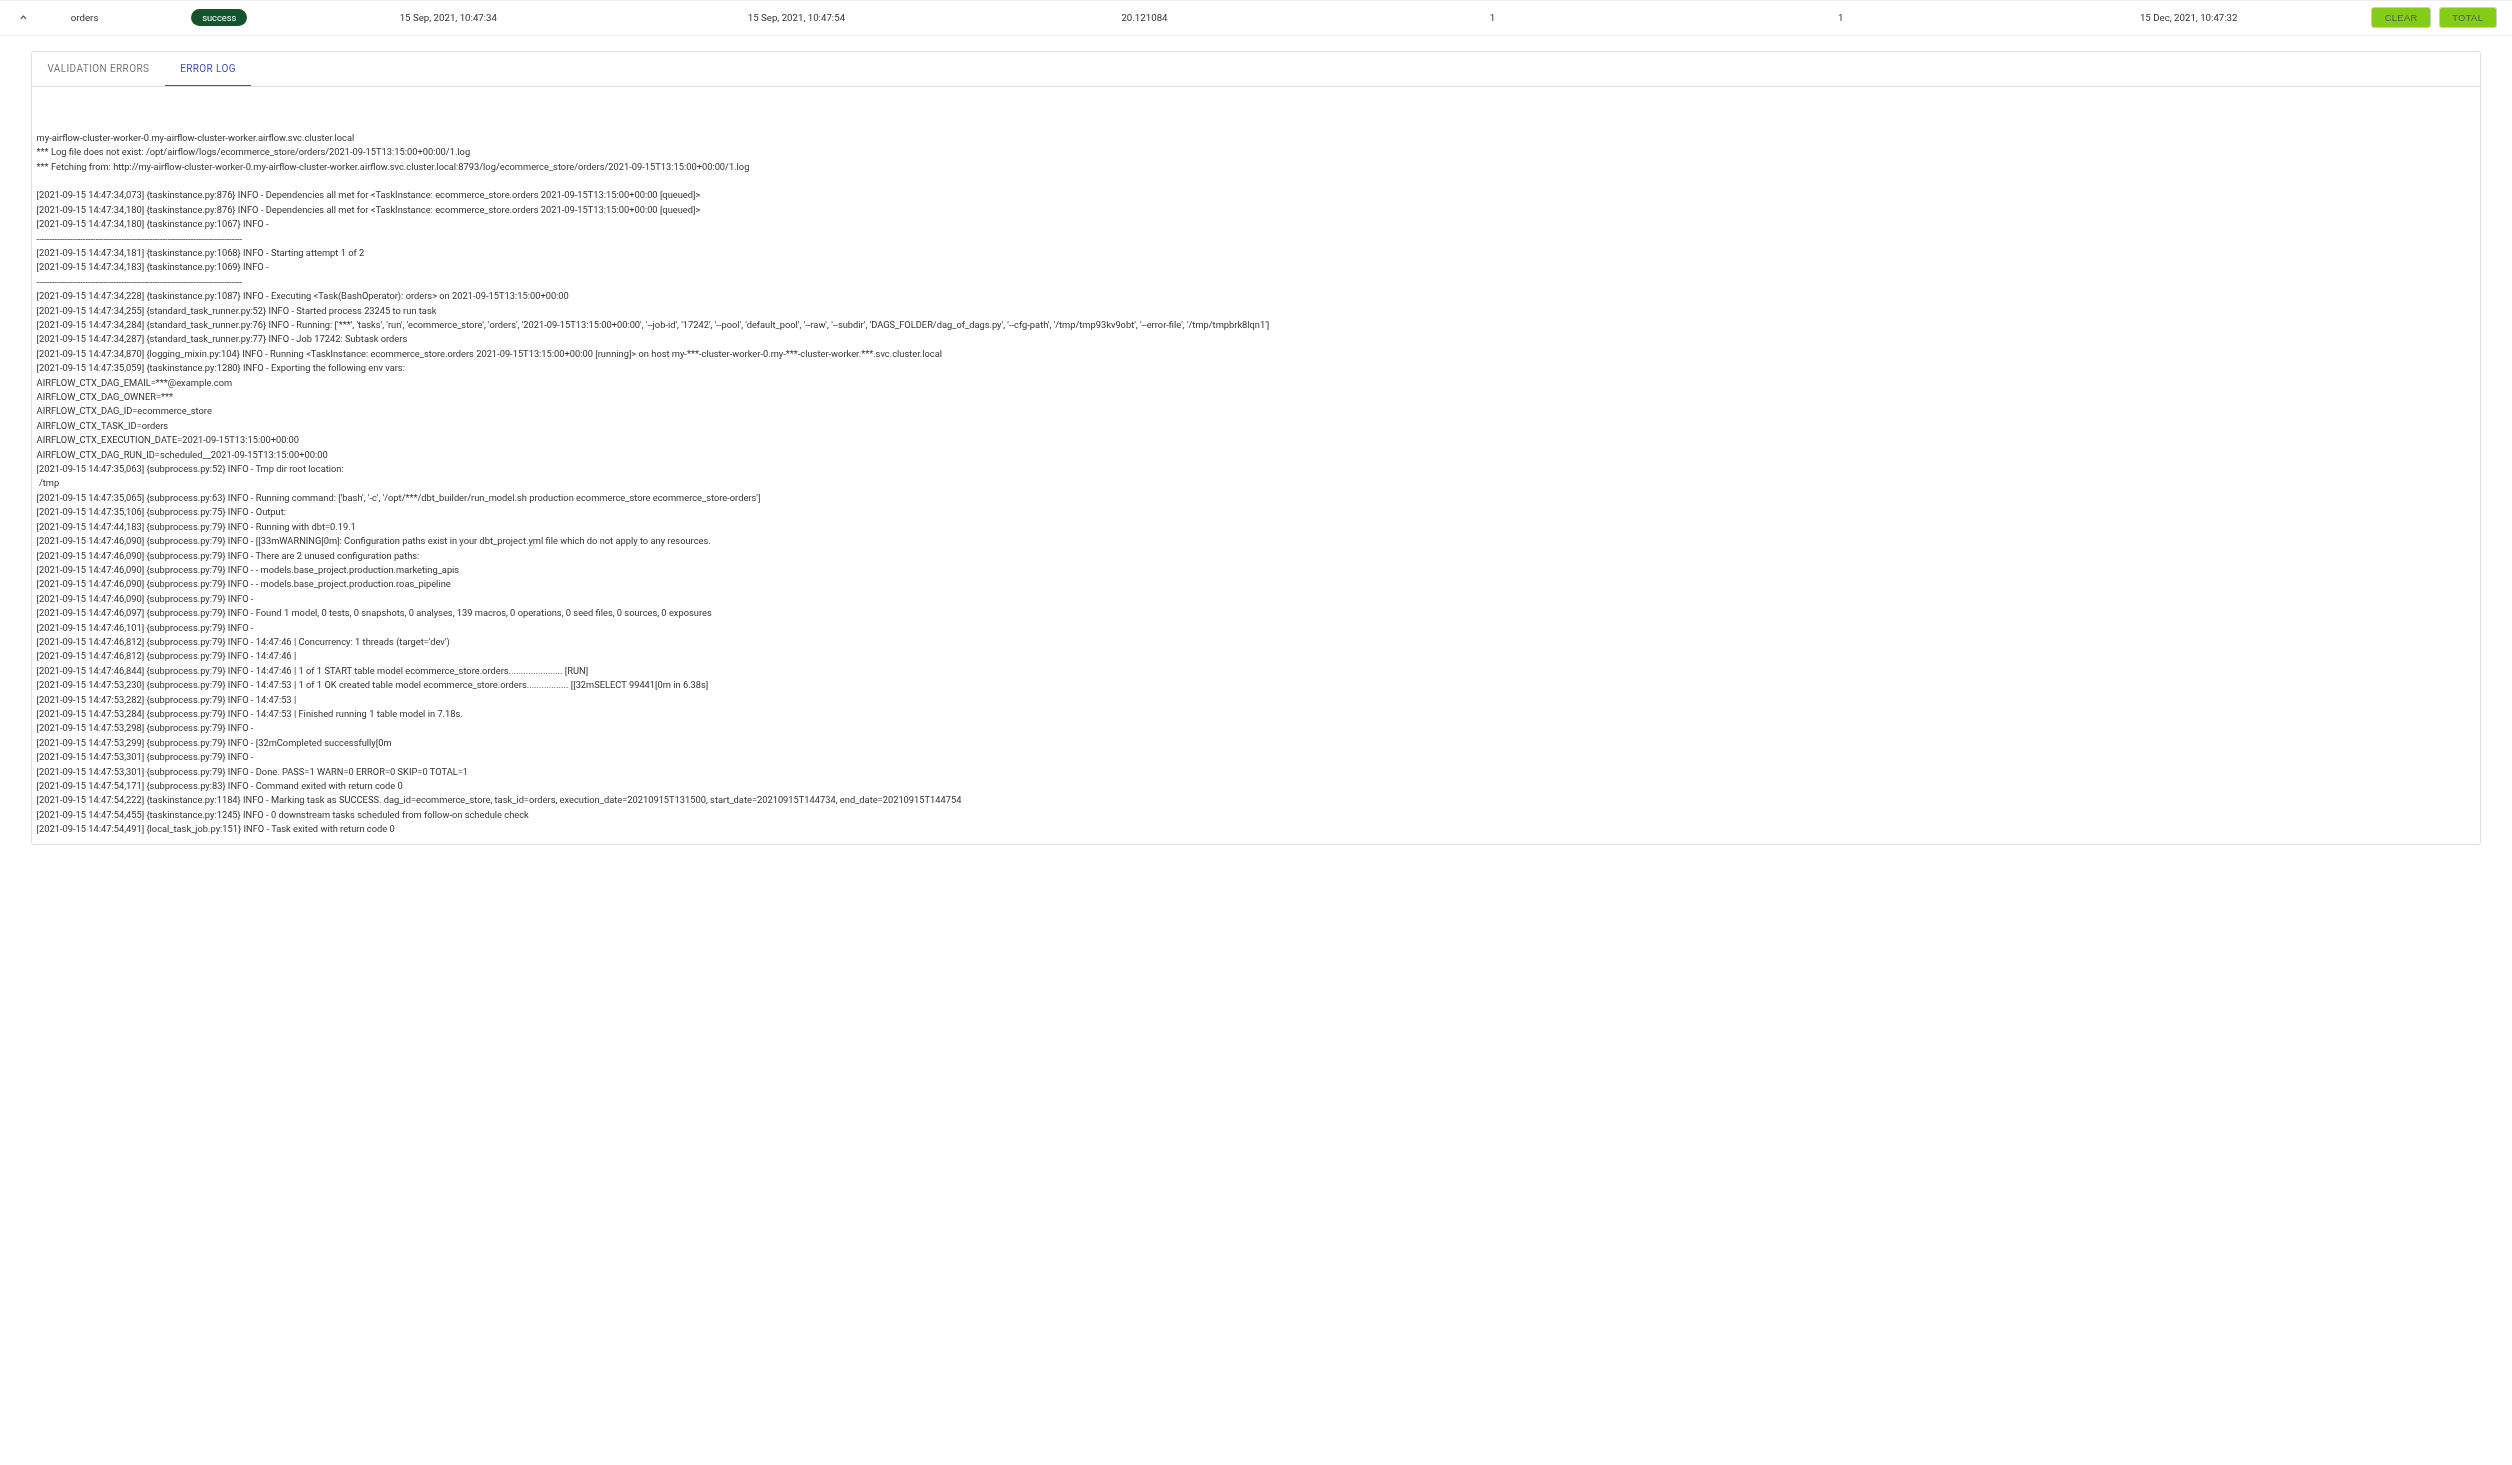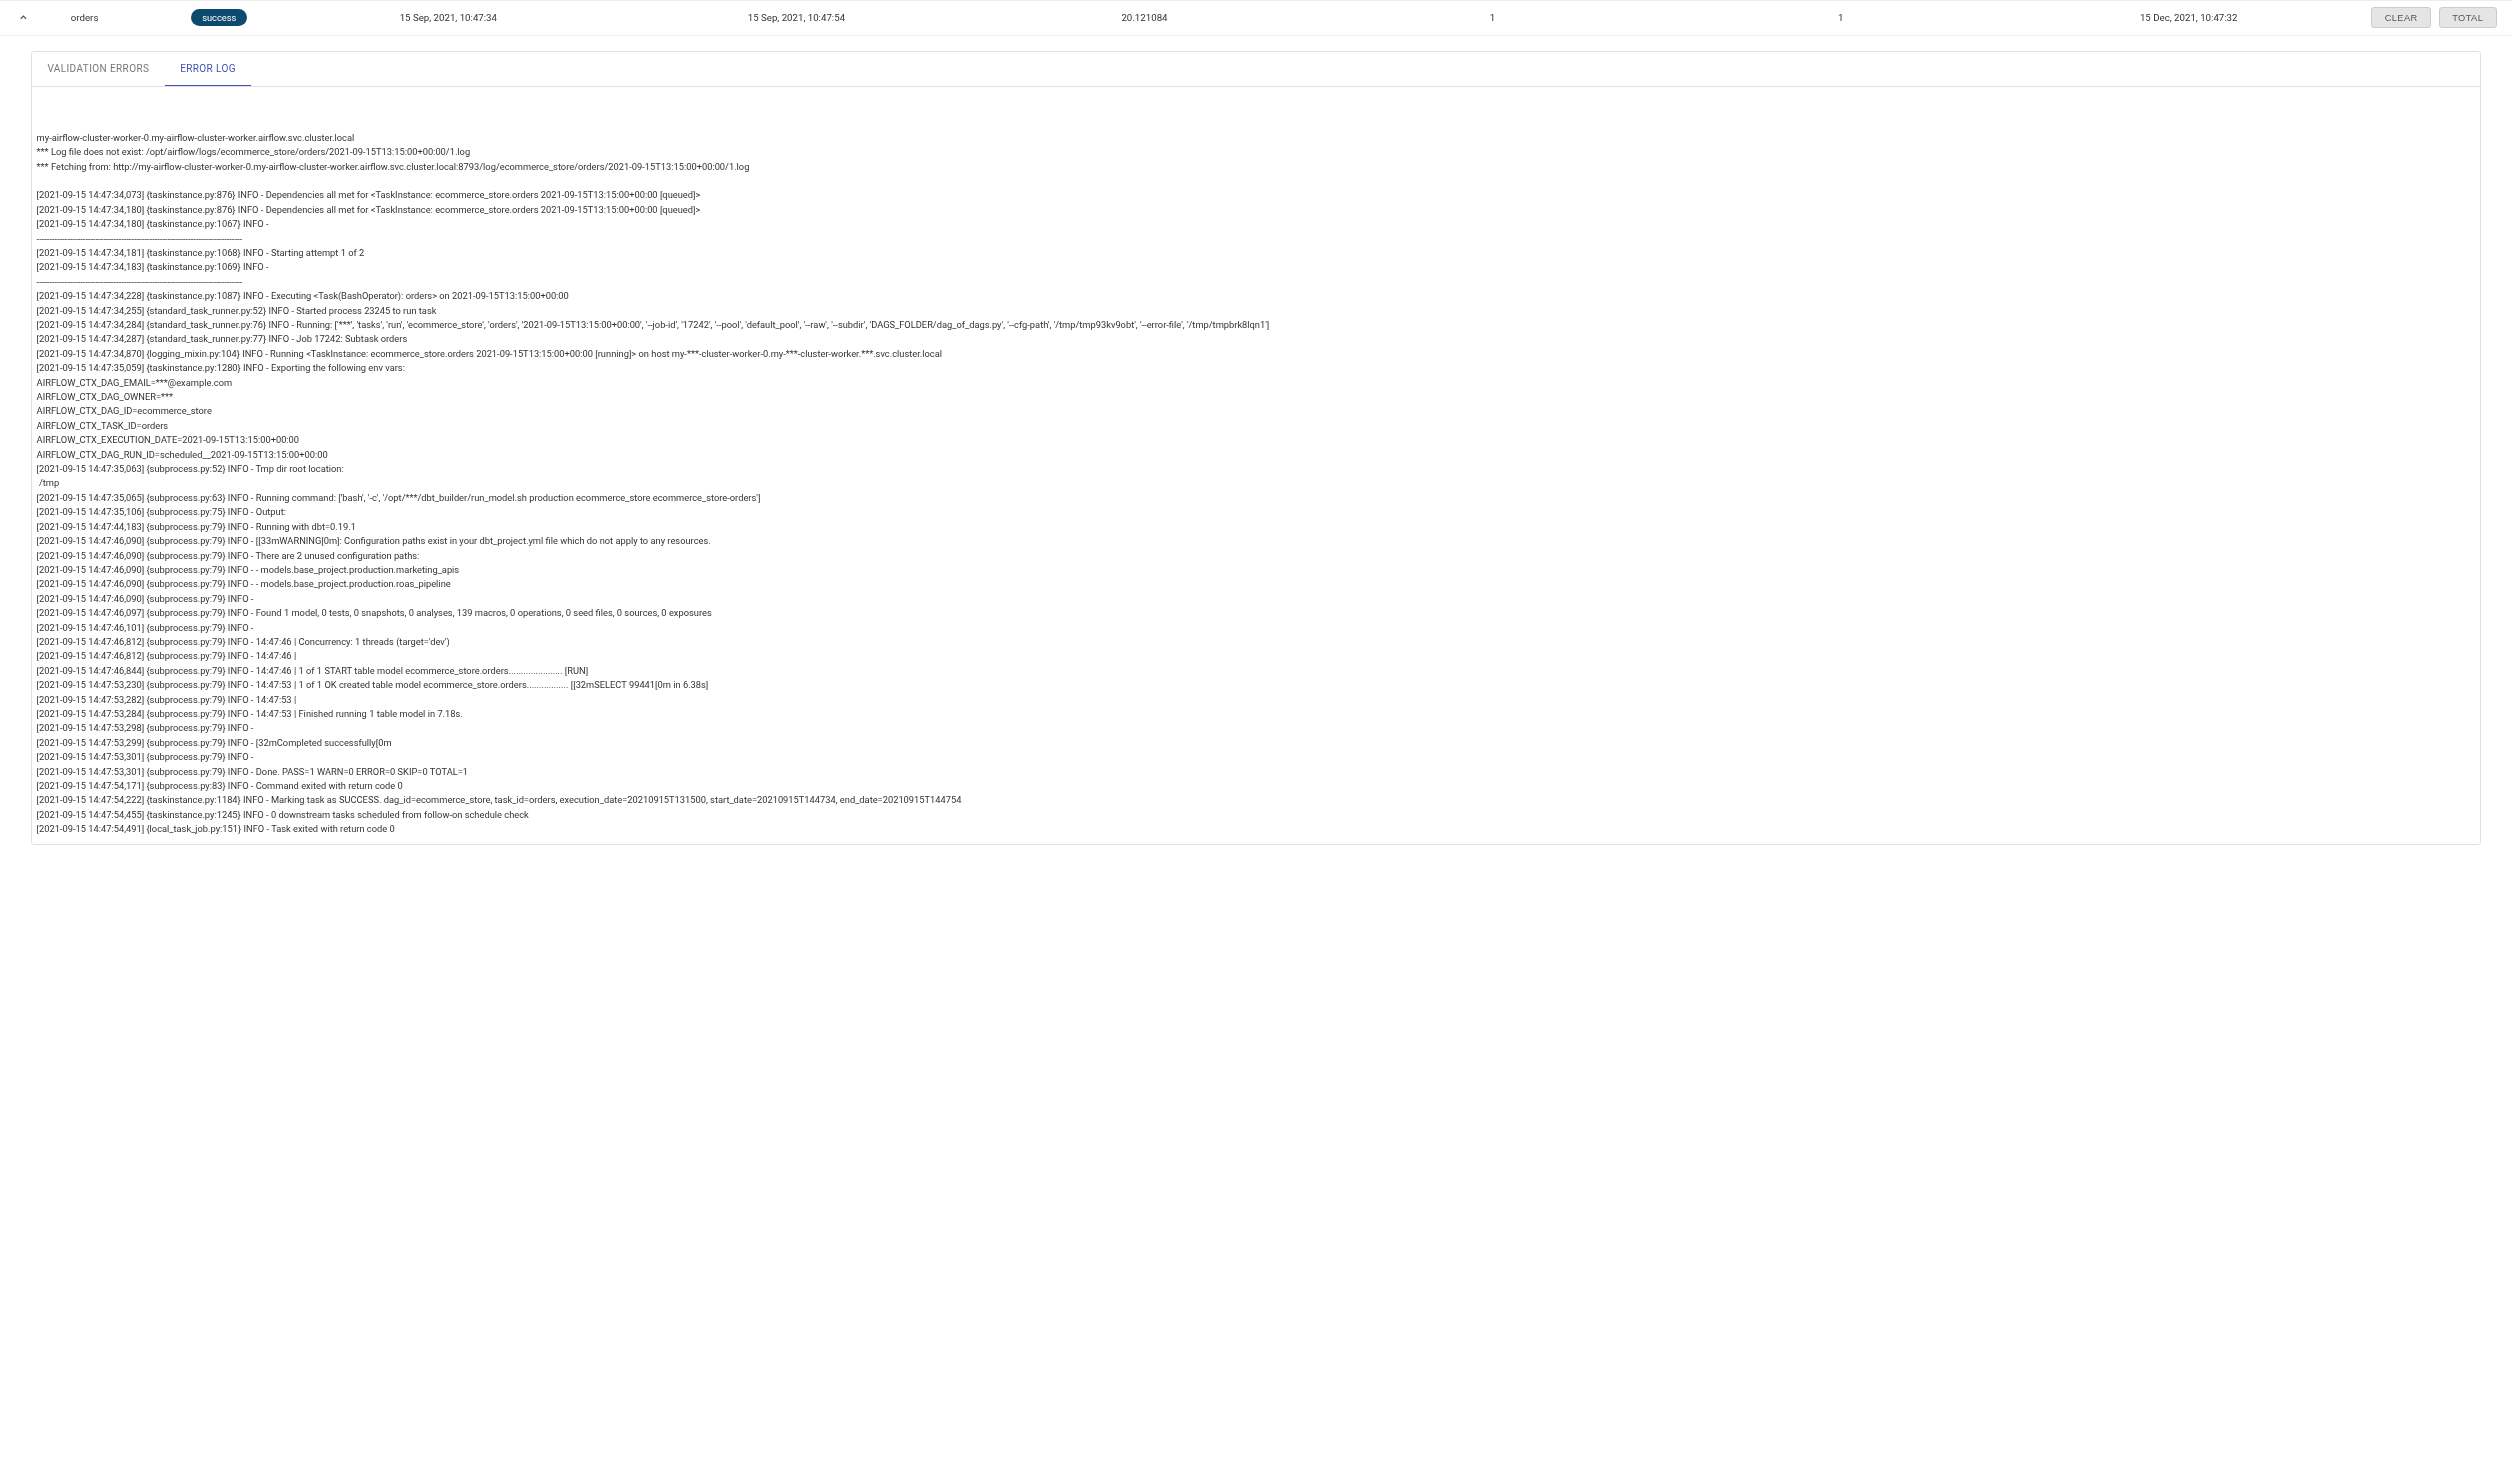--- a/index.html
+++ b/index.html
@@ -29,34 +29,34 @@
     .header-cell {
       flex: 1;
       text-align: center;
       font-size: 9.7px;
       color: #333;
     }
     .header-cell.name { flex: 0 0 108px; text-align: left; padding-left: 23px; }
     .header-cell.status { flex: 0 0 93px; }
     .badge {
       display: inline-block;
-      background: #0c4a6e;
+      background: #14532d;
       color: #fff;
       padding: 3.1px 10.8px;
       border-radius: 10.8px;
       font-size: 9.3px;
     }
     .header-actions {
       display: flex;
       gap: 7.7px;
       flex: 0 0 auto;
     }
     .btn {
       border: 0.8px solid #ccc;
-      background: #e5e5e5;
+      background: #84cc16;
       padding: 4.6px 12.4px;
       border-radius: 3.1px;
       font-size: 9.3px;
       cursor: pointer;
       color: #555;
       letter-spacing: 0.4px;
     }
     .main-panel {
       margin: 15.4px 31px;
       border: 0.8px solid #e0e0e0;

